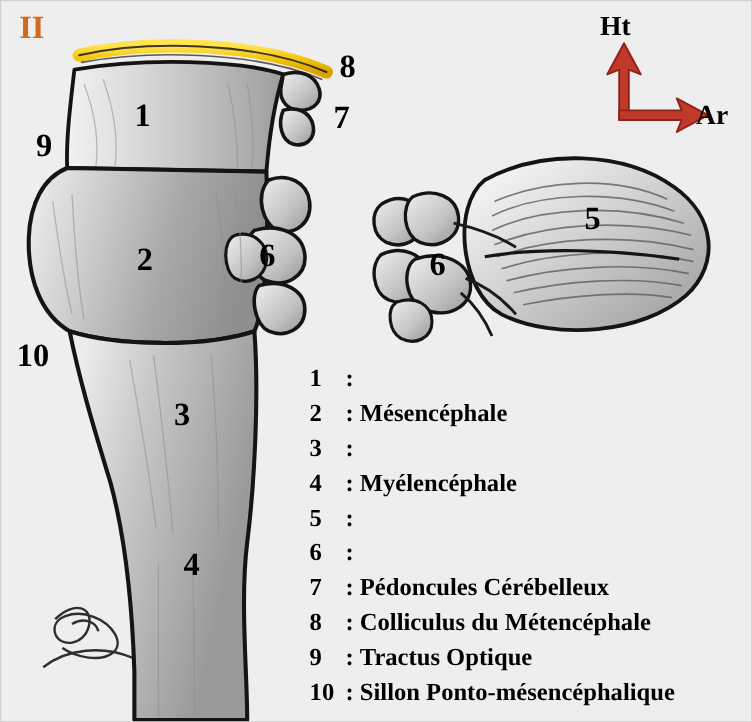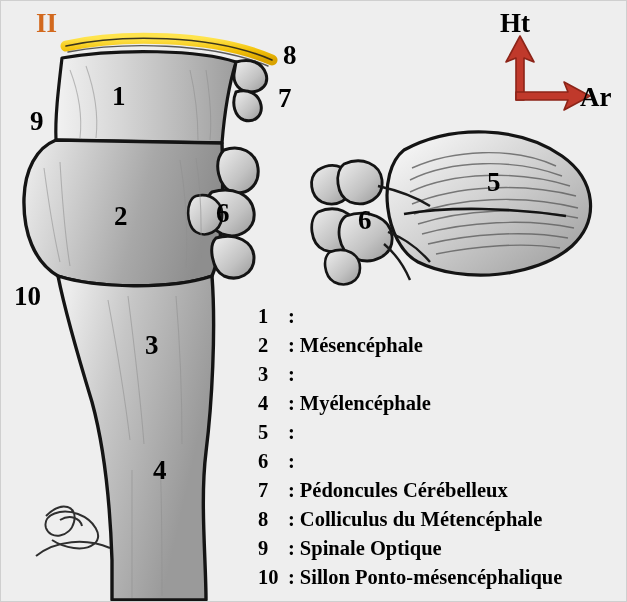--- a/index.html
+++ b/index.html
@@ -38,34 +38,33 @@
     font-family: "Liberation Serif", serif;
     font-weight: bold;
     color: #000000;
     line-height: 1;
     white-space: nowrap;
   }
   .orient-label {
     position: absolute;
     font-family: "Liberation Serif", serif;
     font-weight: bold;
-    font-size: 27px;
+    font-size: 23px;
     color: #000000;
     line-height: 1;
     white-space: nowrap;
   }
   .roman-label {
     position: absolute;
     font-family: "Liberation Serif", serif;
     font-weight: bold;
     font-size: 27px;
     color: #d2691e;
     line-height: 1;
     white-space: nowrap;
-    margin-left: 20px;
   }
 
   
   #legend {
     position: absolute;
     left: 258px;
     top: 306px;
     width: 366px;
   }
   .legend-row {
@@ -268,21 +267,21 @@
       <span class="legend-text">Pédoncules Cérébelleux</span>
     </div>
     <div class="legend-row">
       <span class="legend-key">7</span>
       <span class="legend-sep">:</span>
       <span class="legend-text">Colliculus du Métencéphale</span>
     </div>
     <div class="legend-row">
       <span class="legend-key">8</span>
       <span class="legend-sep">:</span>
-      <span class="legend-text">Spinale   Optique</span>
+      <span class="legend-text">Tractus   Optique</span>
     </div>
     <div class="legend-row">
       <span class="legend-key">9</span>
       <span class="legend-sep">:</span>
       <span class="legend-text">Sillon Ponto-mésencéphalique</span>
     </div>
     <div class="legend-row">
       <span class="legend-key">10</span>
       <span class="legend-sep">:</span>
     </div>

